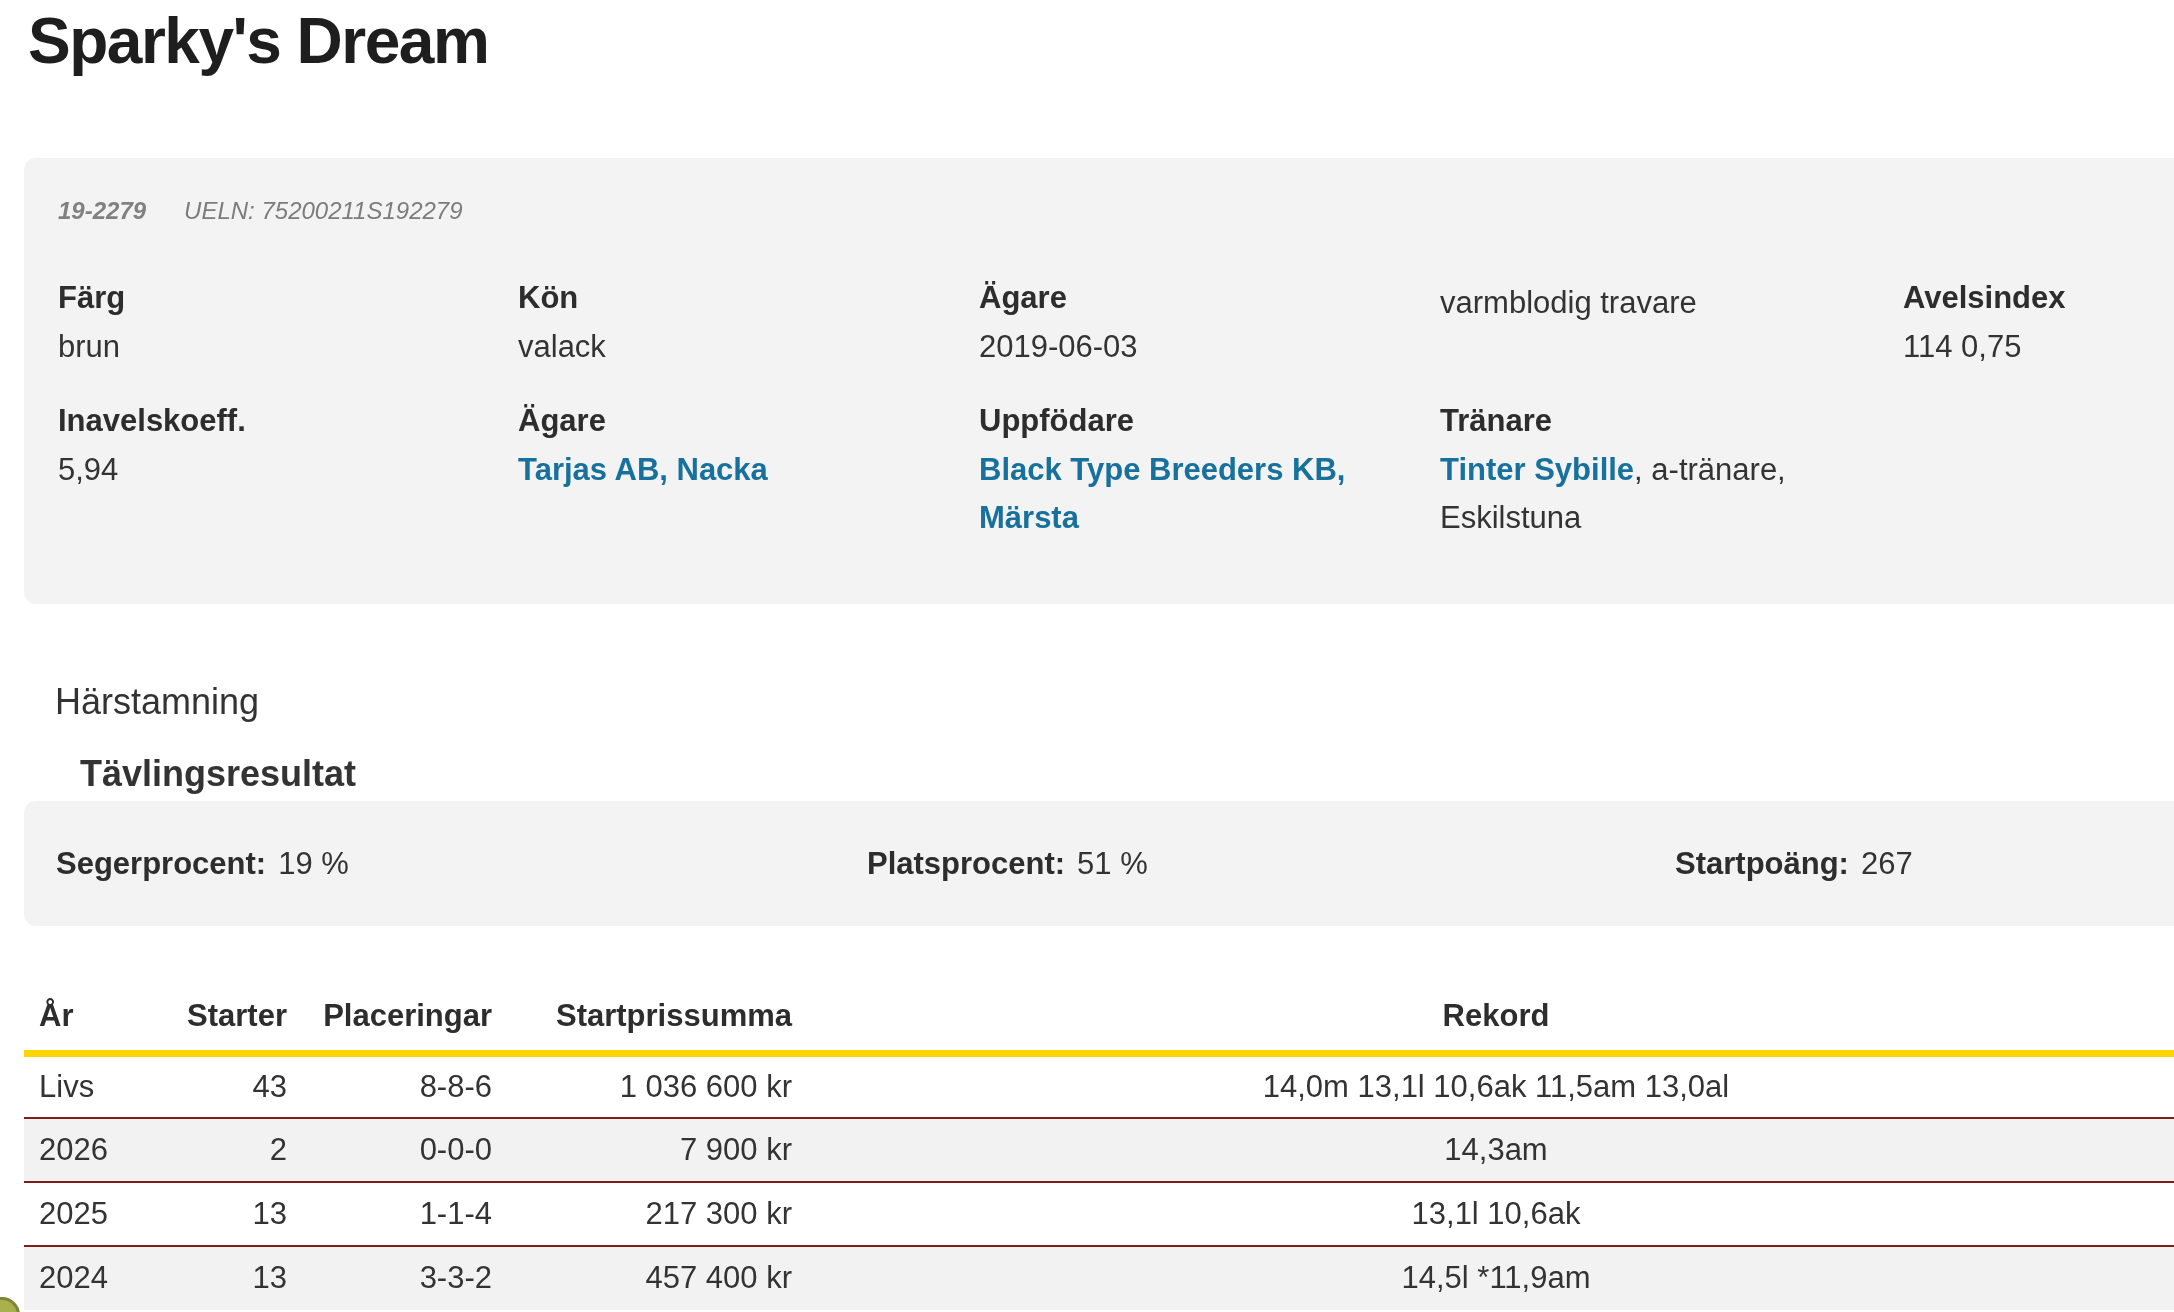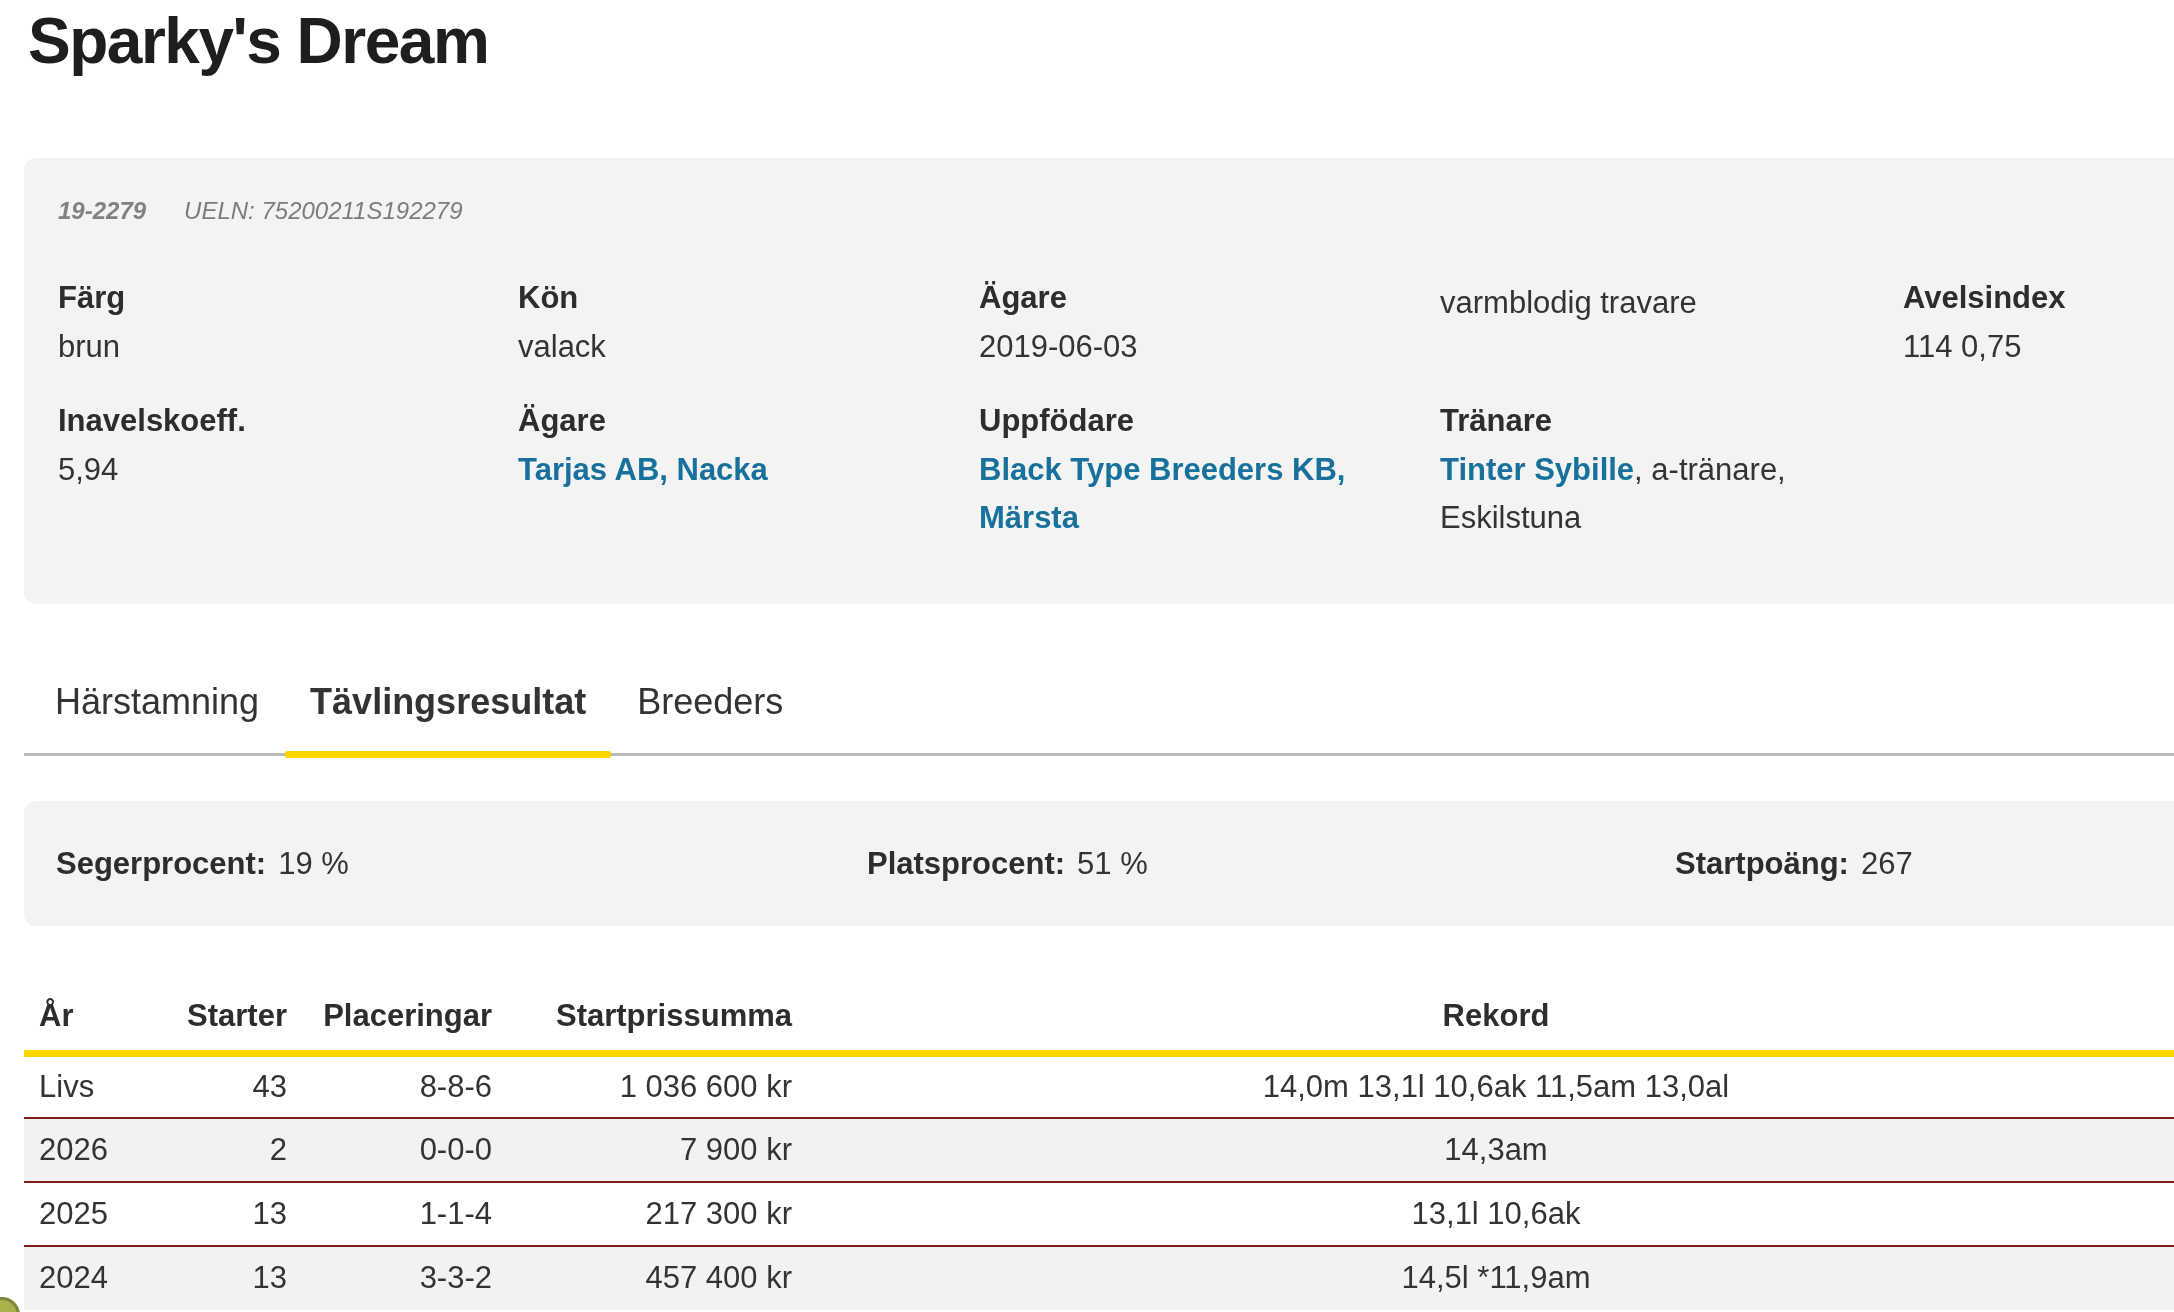--- a/index.html
+++ b/index.html
@@ -38,20 +38,21 @@
   }
   .f-label { font-size: 31px; line-height: 38px; font-weight: 700; color: #2d2d2d; margin-bottom: 6px; }
   .f-value { font-size: 31px; line-height: 48px; color: #333; max-width: 430px; }
   a.link { color: #17719C; font-weight: 700; text-decoration: none; cursor: pointer; }
 
   
   .tabs {
     position: absolute; top: 681px; left: 24px; right: 0;
     display: flex; column-gap: 26px; padding-left: 31px;
     border-bottom: 3px solid #bababa;
+    flex-direction: column;
   }
   .tab {
     position: relative;
     font-size: 36px; line-height: 42px; color: #333;
     padding-bottom: 30px; cursor: pointer; white-space: nowrap;
   }
   .tab.active { font-weight: 700; padding-left: 25px; padding-right: 25px; }
   .tab.active::after {
     content: ""; position: absolute; left: 0; right: 0; bottom: -5px;
     height: 7px; background: #FFD500; border-radius: 2px;

